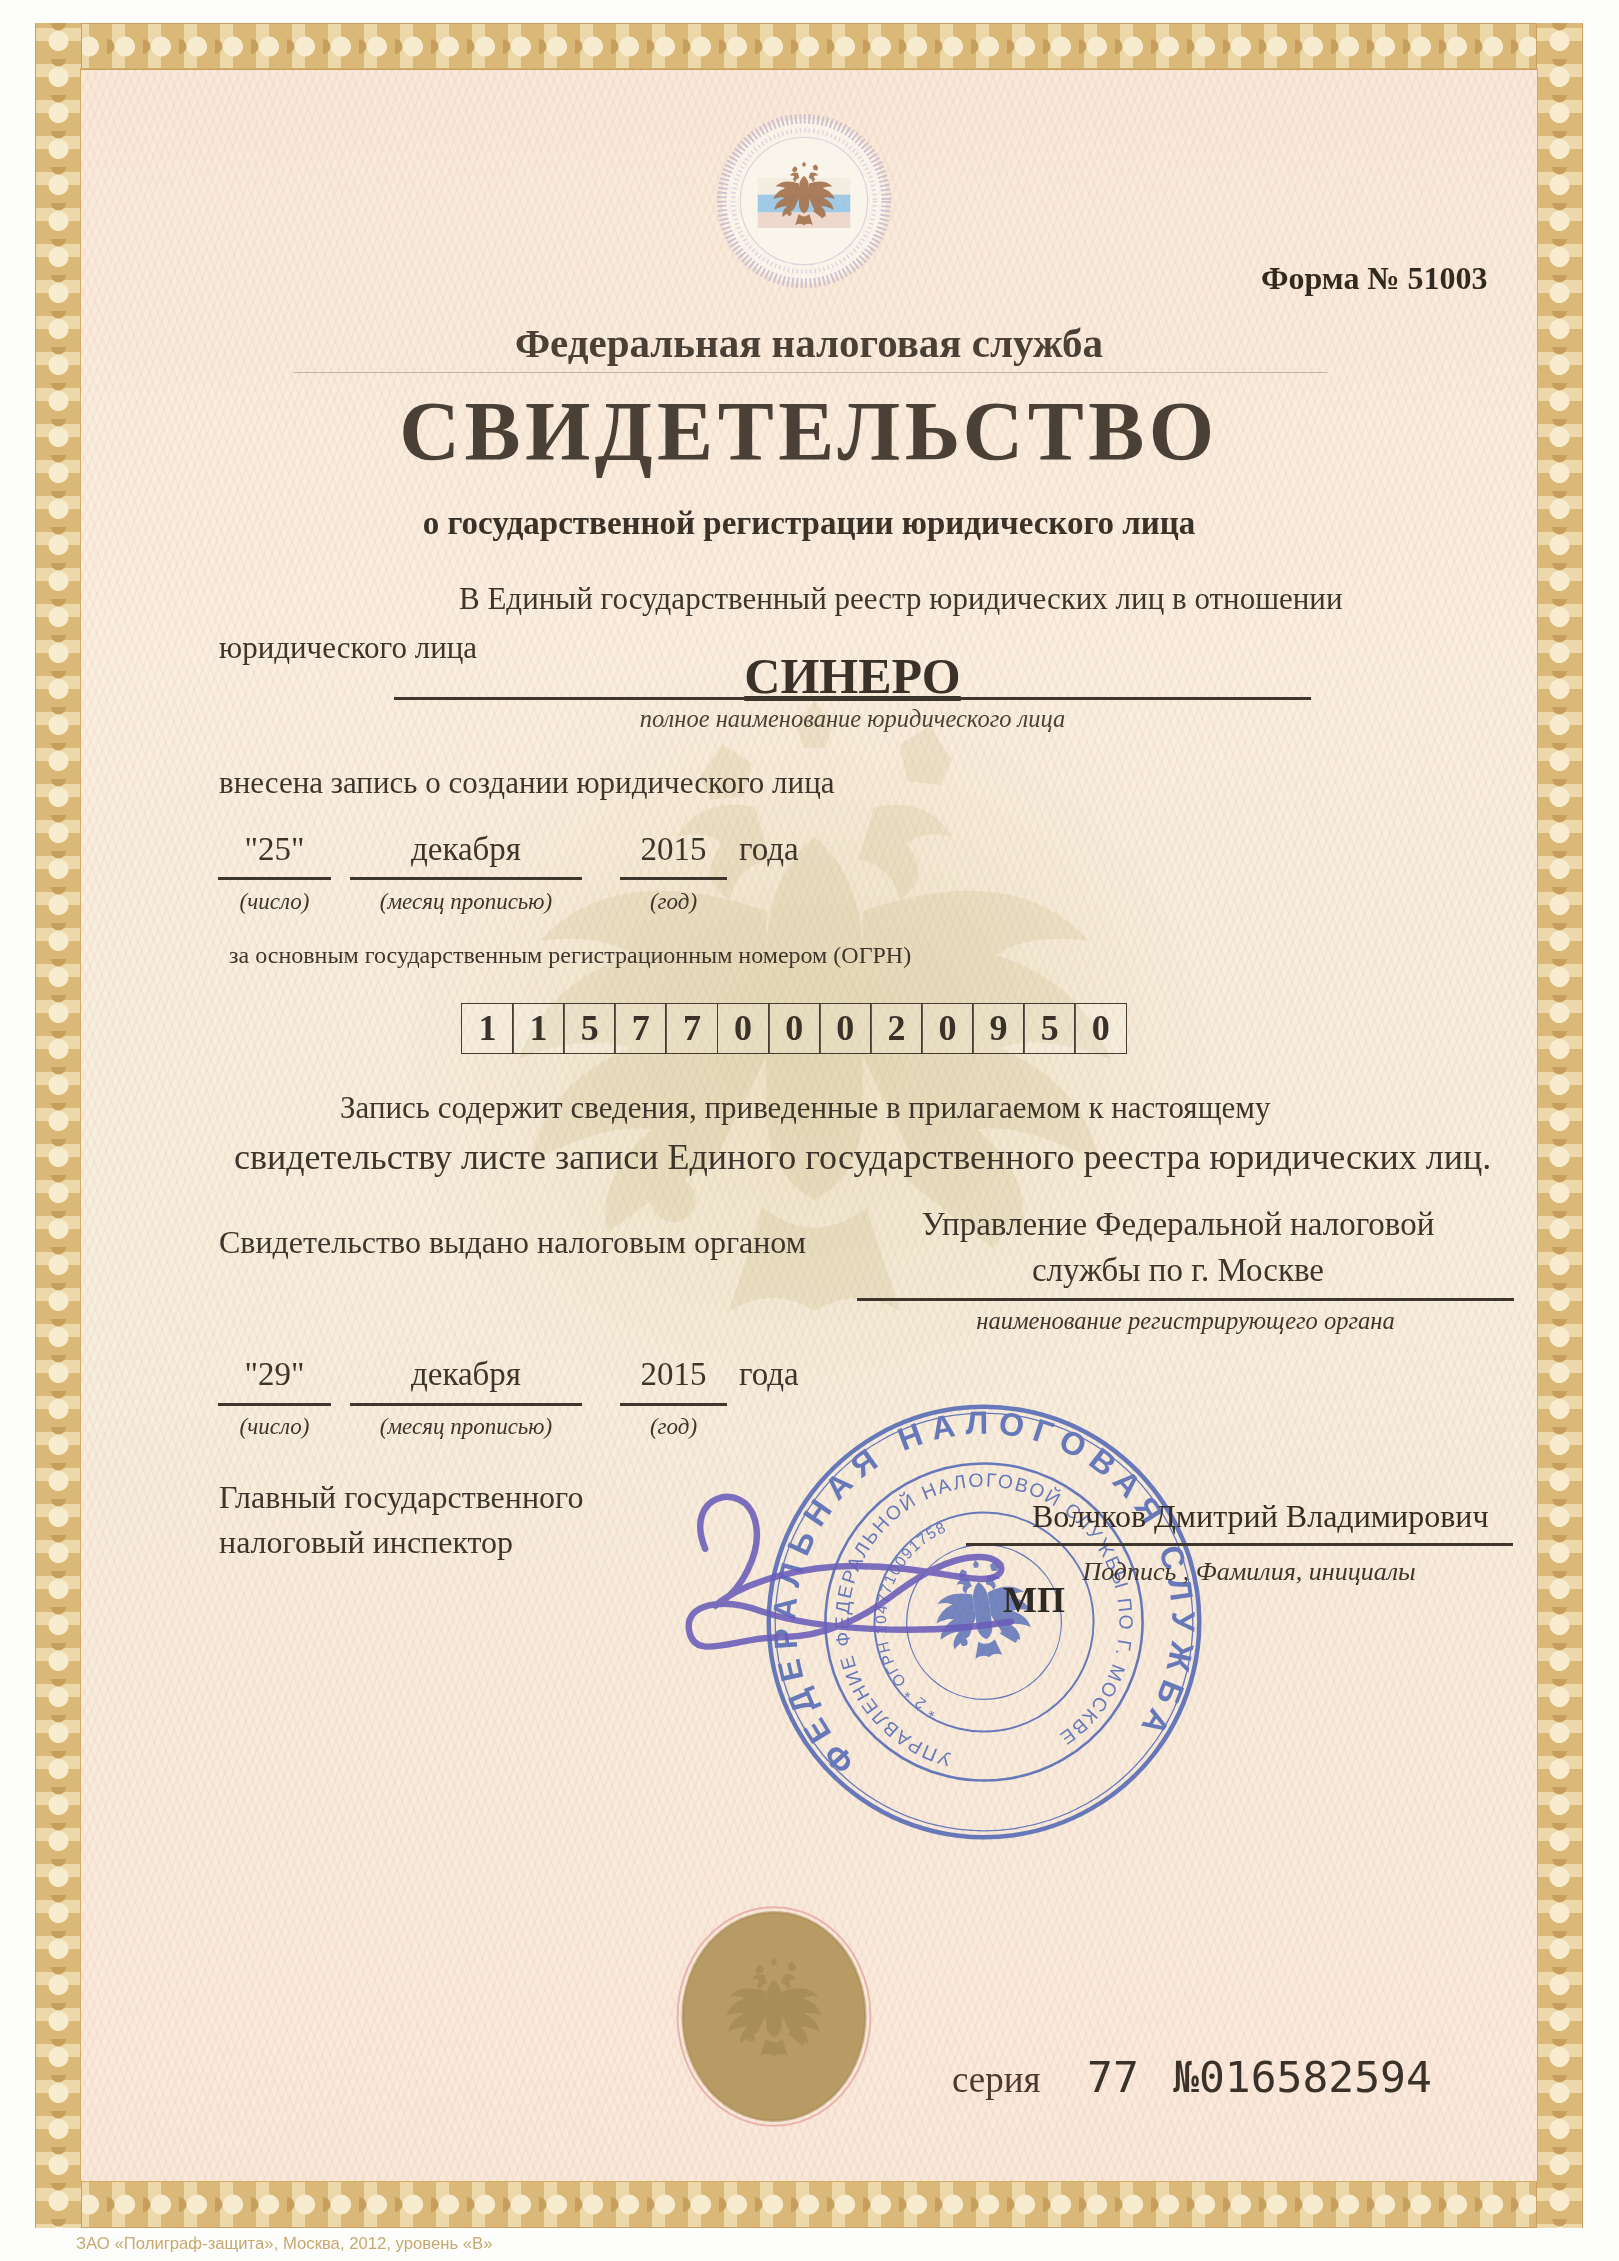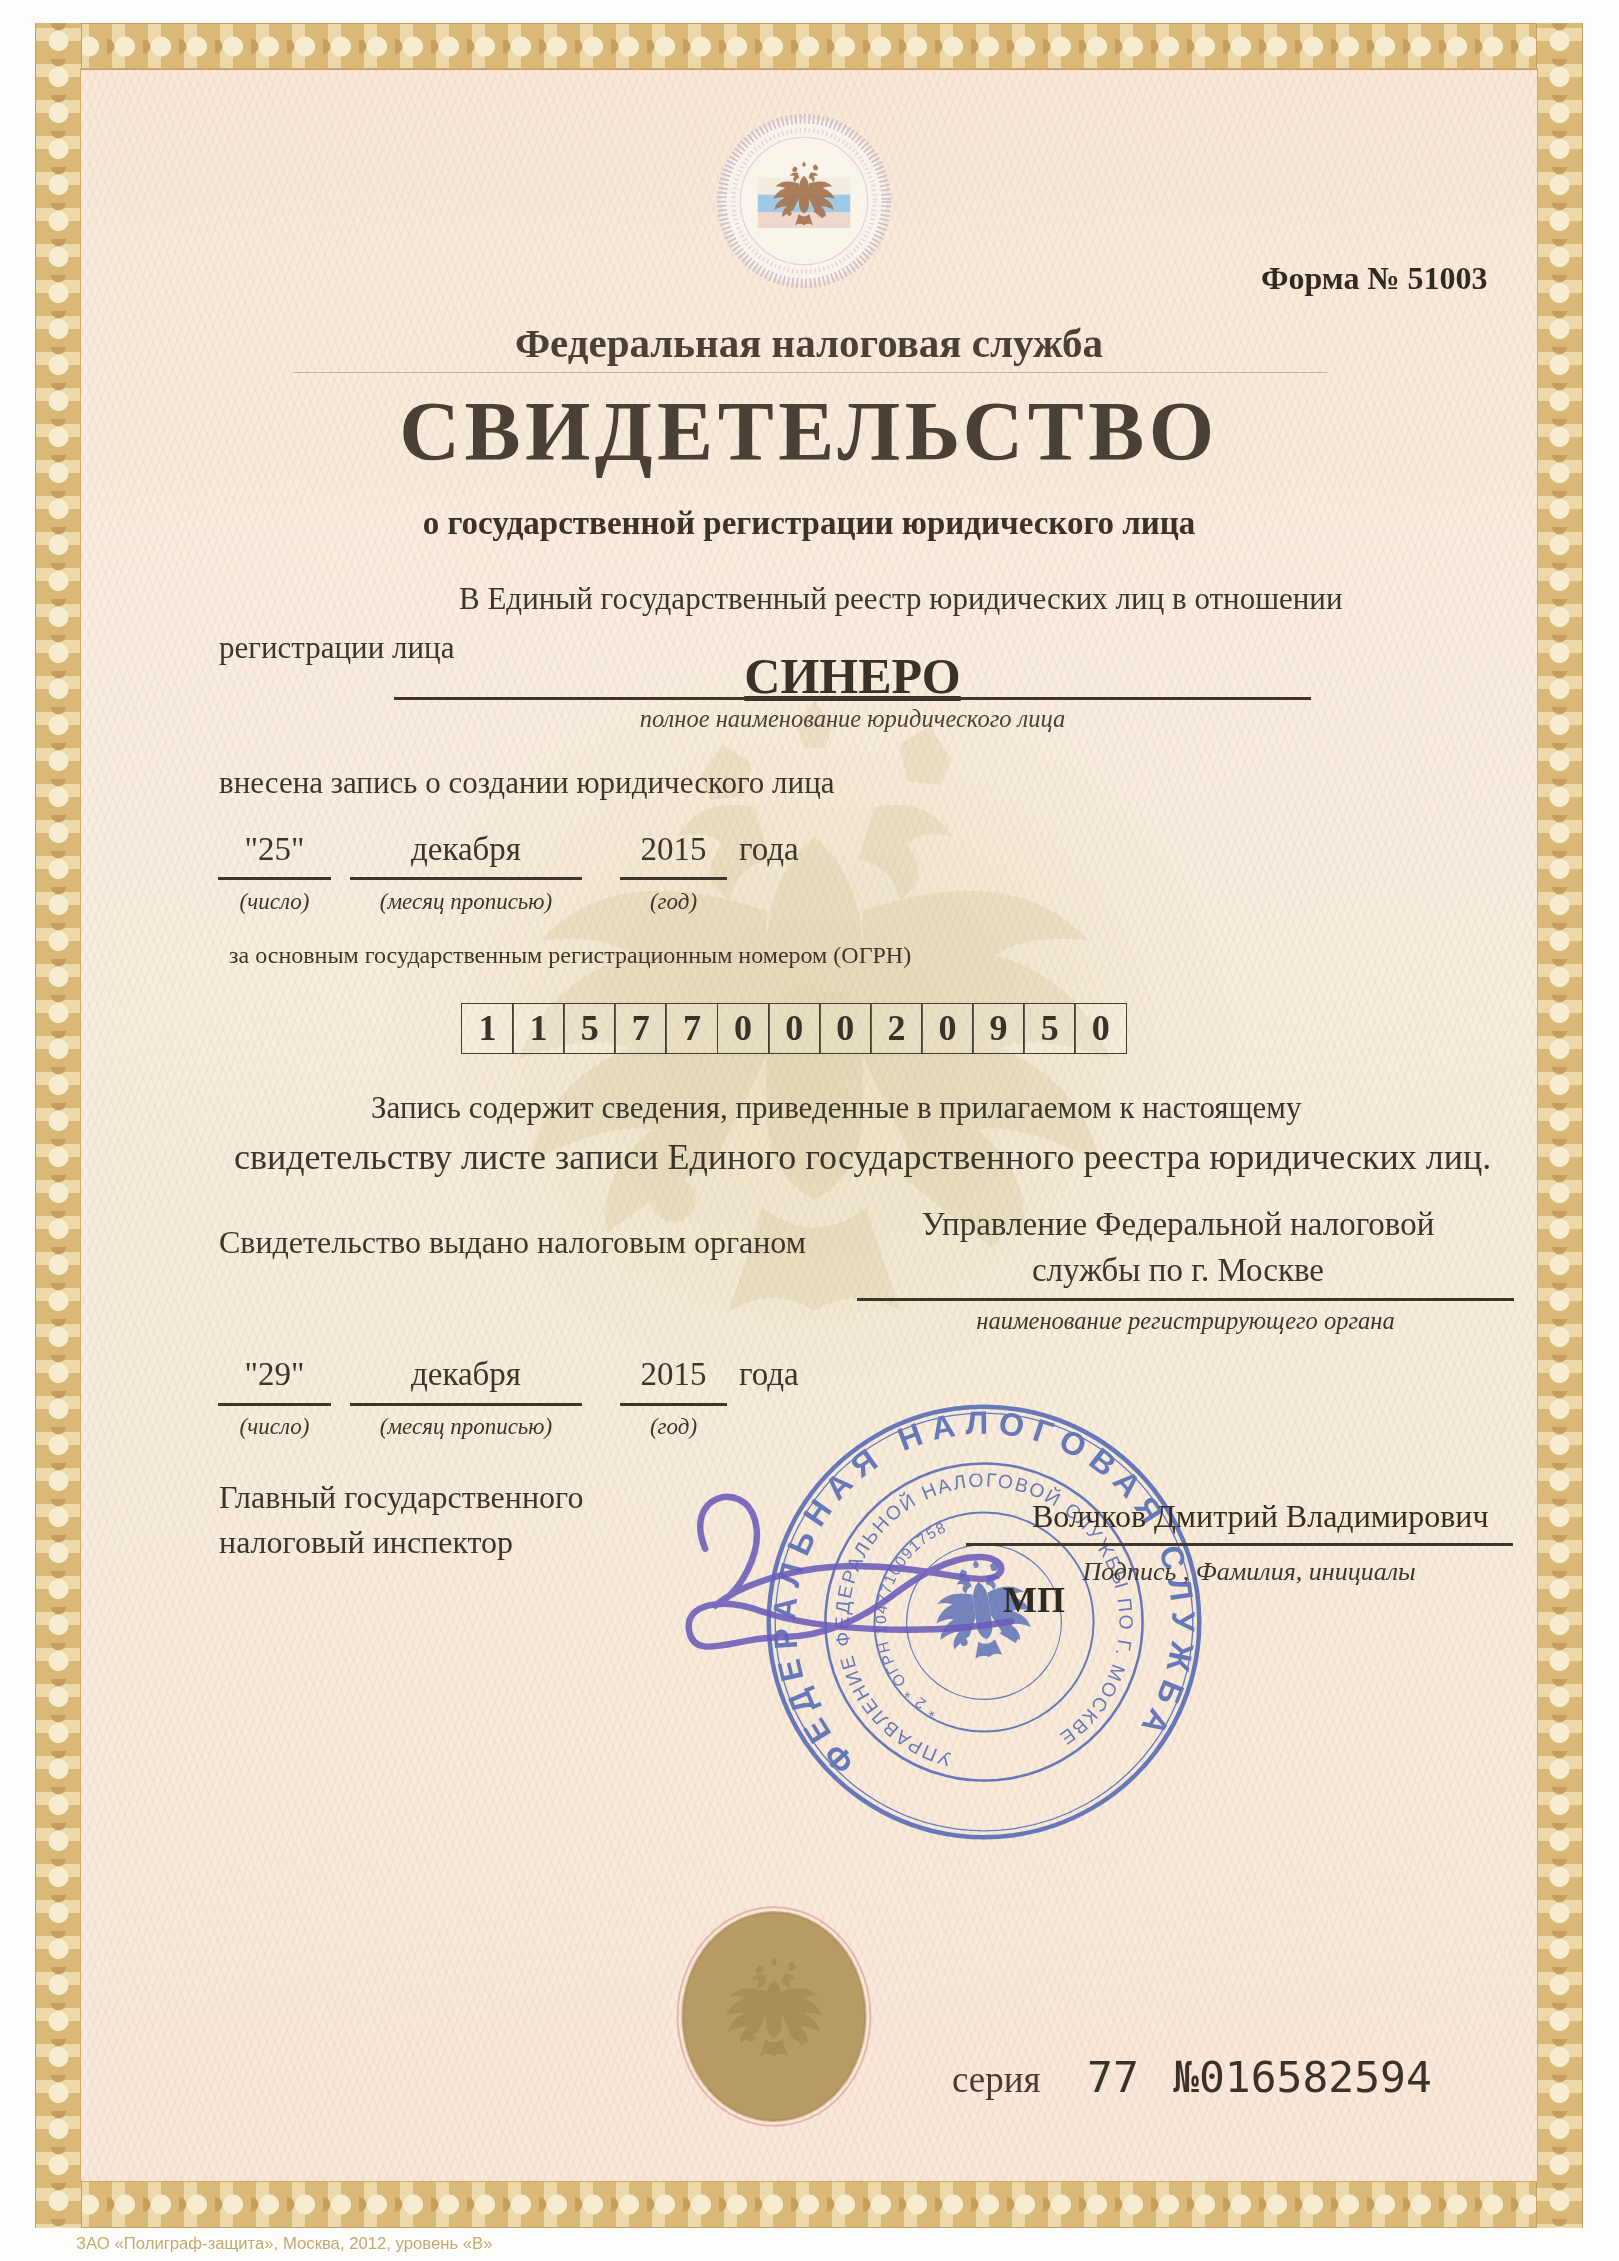--- a/index.html
+++ b/index.html
@@ -114,21 +114,21 @@
     </g>
   </svg>
 
   <div class="t b serif" style="left:1261px;top:260px;font-size:32px;color:#32291f;">Форма  № 51003</div>
   <div class="t b serif c" style="left:294px;top:319px;width:1030px;font-size:41px;color:#4a4036;">Федеральная налоговая служба</div>
   <div class="rule-soft" style="left:293px;top:372px;width:1034px;height:1.3px;"></div>
   <div class="t b serif c" style="left:294px;top:383px;width:1030px;font-size:84px;letter-spacing:4.5px;color:#4a4036;">СВИДЕТЕЛЬСТВО</div>
   <div class="t b serif c" style="left:294px;top:505px;width:1030px;font-size:33px;color:#3a3128;">о государственной регистрации юридического лица</div>
 
   <div class="t serif" style="left:459px;top:581px;font-size:31px;">В Единый государственный реестр юридических лиц в отношении</div>
-  <div class="t serif" style="left:219px;top:630px;font-size:31px;">регистрации лица</div>
+  <div class="t serif" style="left:219px;top:630px;font-size:31px;">юридического лица</div>
 
   <div class="t b serif c" style="left:394px;top:647px;width:917px;font-size:50px;color:#3a3129;text-decoration:underline;">СИНЕРО</div>
   <div class="rule" style="left:394px;top:697px;width:917px;height:2.6px;"></div>
   <div class="t ital serif c" style="left:394px;top:705px;width:917px;font-size:24.5px;color:#4a4036;">полное наименование юридического лица</div>
 
   <div class="t serif" style="left:219px;top:765px;font-size:31px;">внесена запись о создании юридического лица</div>
 
   <div class="t serif c" style="left:218px;top:831px;width:113px;font-size:33px;">"25"</div>
   <div class="t serif c" style="left:350px;top:831px;width:232px;font-size:33px;">декабря</div>
   <div class="t serif c" style="left:620px;top:831px;width:107px;font-size:33px;">2015</div>
@@ -150,21 +150,21 @@
     <div class="ogrn-cell">0</div>
     <div class="ogrn-cell">0</div>
     <div class="ogrn-cell">0</div>
     <div class="ogrn-cell">2</div>
     <div class="ogrn-cell">0</div>
     <div class="ogrn-cell">9</div>
     <div class="ogrn-cell">5</div>
     <div class="ogrn-cell">0</div>
   </div>
 
-  <div class="t serif" style="left:371px;top:1090px;font-size:31px;">Запись содержит сведения, приведенные в прилагаемом к настоящему</div>
+  <div class="t serif" style="left:340px;top:1090px;font-size:31px;">Запись содержит сведения, приведенные в прилагаемом к настоящему</div>
   <div class="t serif" style="left:234px;top:1136px;font-size:36px;">свидетельству листе записи Единого государственного реестра юридических лиц.</div>
 
   <div class="t serif" style="left:219px;top:1224px;font-size:32px;">Свидетельство выдано налоговым органом</div>
   <div class="t serif c" style="left:824px;top:1206px;width:708px;font-size:33px;">Управление Федеральной налоговой</div>
   <div class="t serif c" style="left:824px;top:1252px;width:708px;font-size:33px;">службы по г. Москве</div>
   <div class="rule" style="left:857px;top:1298px;width:657px;height:2.6px;"></div>
   <div class="t ital serif c" style="left:857px;top:1307px;width:657px;font-size:24.5px;">наименование регистрирующего органа</div>
 
   <div class="t serif c" style="left:218px;top:1356px;width:113px;font-size:33px;">"29"</div>
   <div class="t serif c" style="left:350px;top:1356px;width:232px;font-size:33px;">декабря</div>

